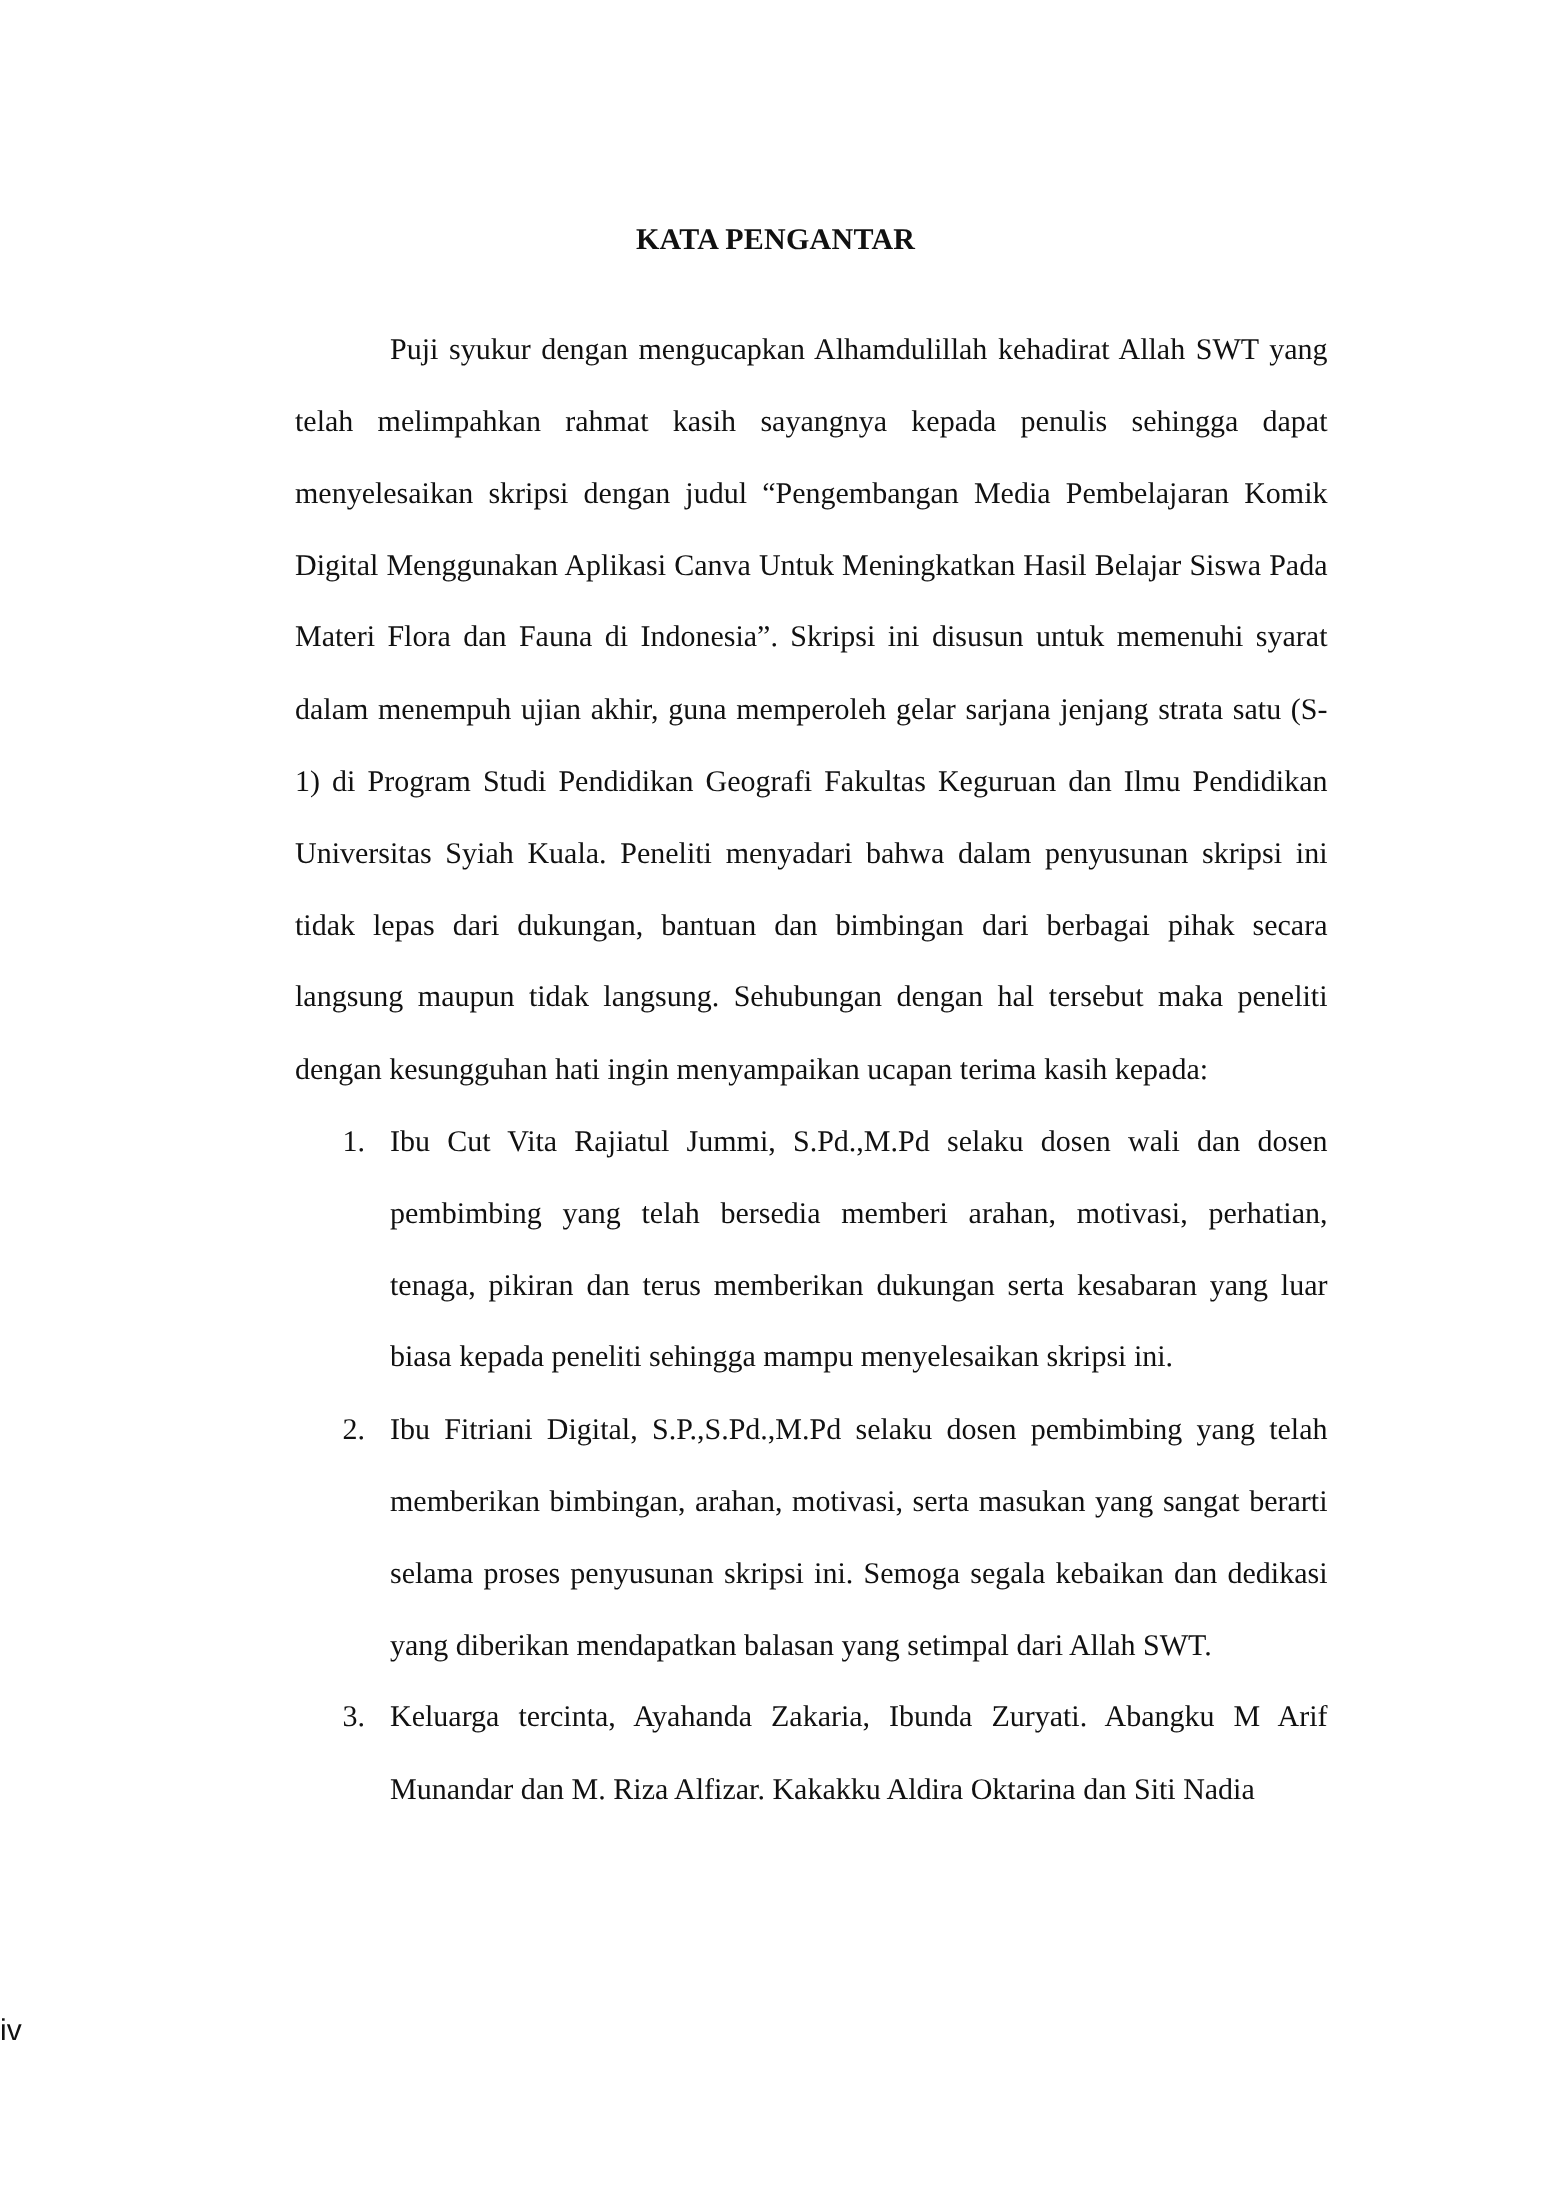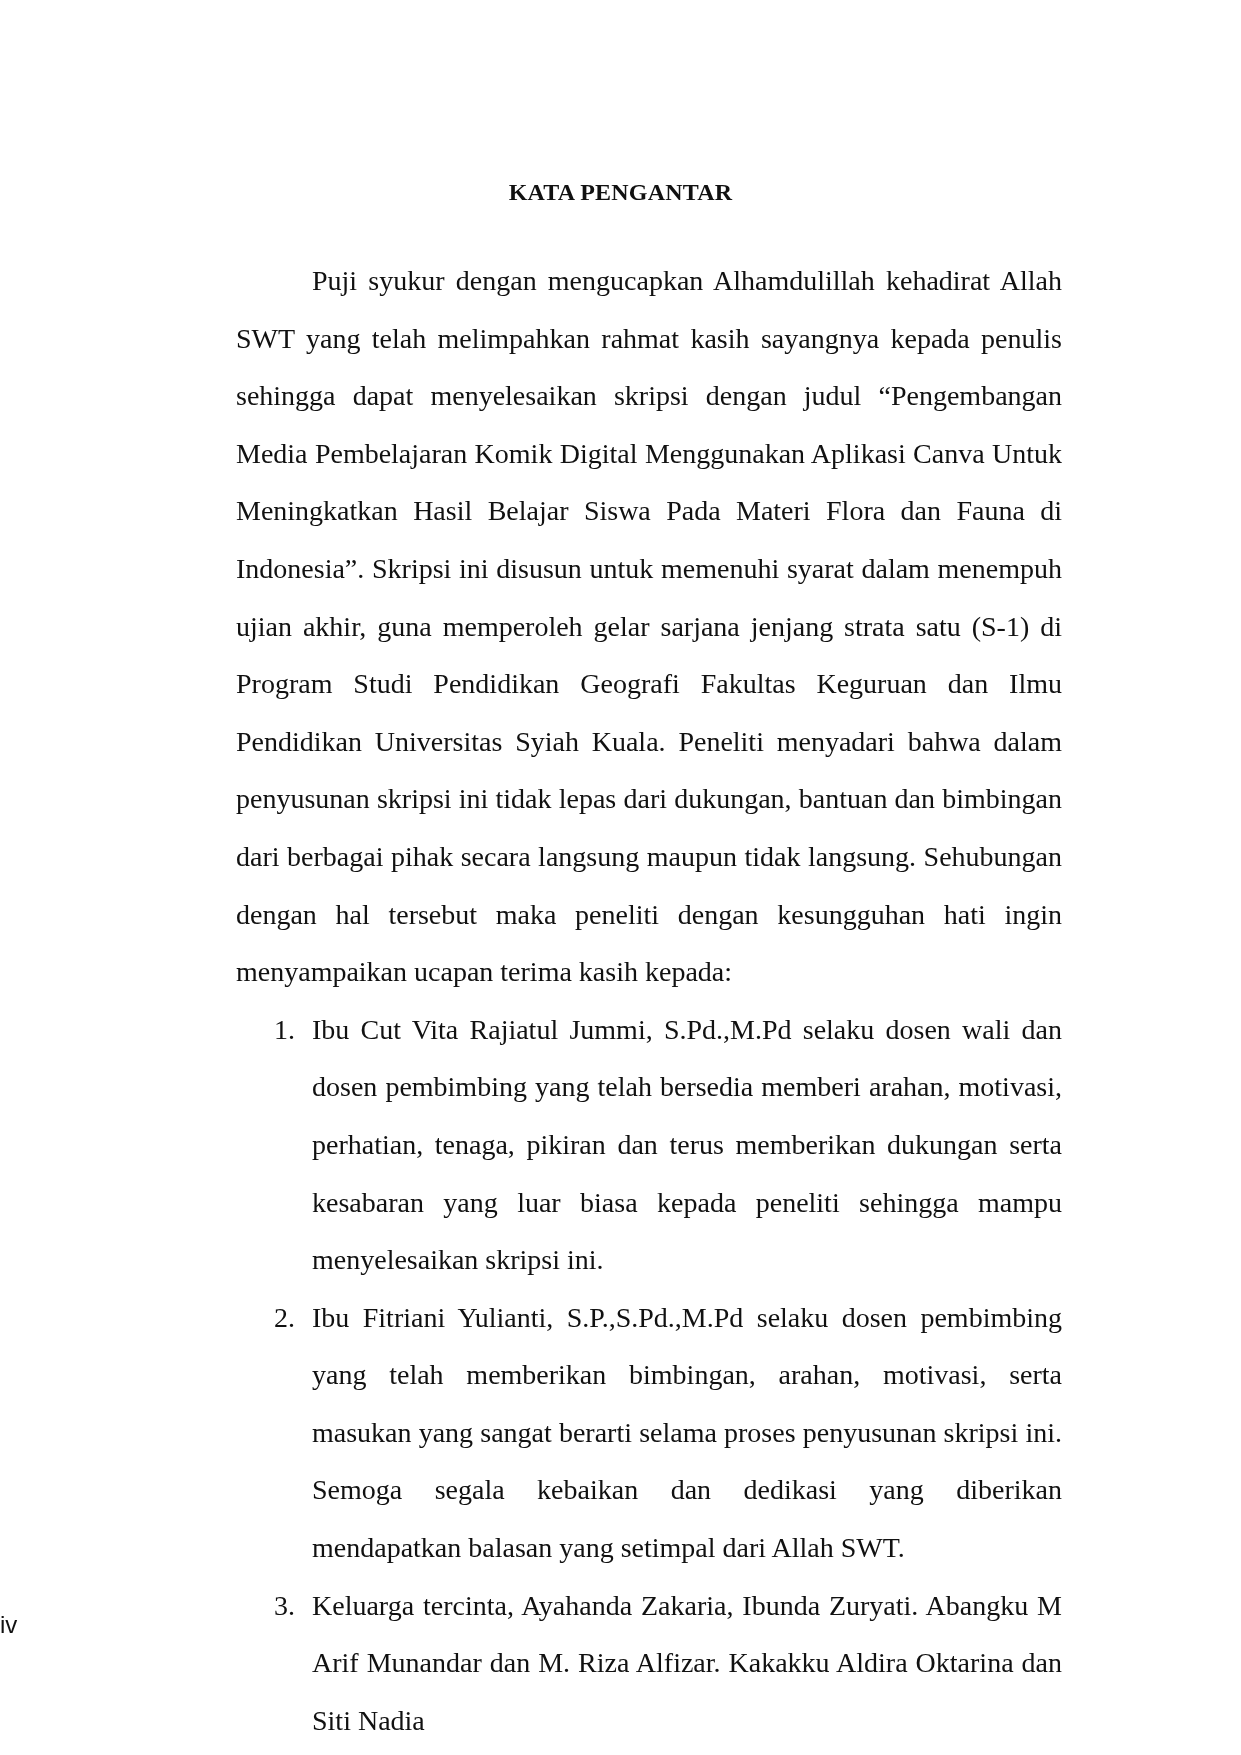--- a/index.html
+++ b/index.html
@@ -33,21 +33,21 @@
       font-size: 24px;
       line-height: 32px;
       margin: 0;
       letter-spacing: 0.2px;
     }
     .body-text {
       position: absolute;
       left: 236px;
       width: 826px;
       top: 252px;
-      font-size: 28px;
+      font-size: 24px;
       line-height: 57.6px;
     }
     .para {
       margin: 0;
       text-align: justify;
       text-indent: 76px;
     }
     .list {
       list-style: none;
       margin: 0;
@@ -82,21 +82,21 @@
   <div class="body-text">
     <p class="para">Puji syukur dengan mengucapkan Alhamdulillah kehadirat Allah SWT yang telah melimpahkan rahmat kasih sayangnya kepada penulis sehingga dapat menyelesaikan skripsi dengan judul “Pengembangan Media Pembelajaran Komik Digital Menggunakan Aplikasi Canva Untuk Meningkatkan Hasil Belajar Siswa Pada Materi Flora dan Fauna di Indonesia”. Skripsi ini disusun untuk memenuhi syarat dalam menempuh ujian akhir, guna memperoleh gelar sarjana jenjang strata satu (S-1) di Program Studi Pendidikan Geografi Fakultas Keguruan dan Ilmu Pendidikan Universitas Syiah Kuala. Peneliti menyadari bahwa dalam penyusunan skripsi ini tidak lepas dari dukungan, bantuan dan bimbingan dari berbagai pihak secara langsung maupun tidak langsung. Sehubungan dengan hal tersebut maka peneliti dengan kesungguhan hati ingin menyampaikan ucapan terima kasih kepada:</p>
 
     <ol class="list">
       <li class="list-item">
         <span class="list-num">1.</span>
         <span>Ibu Cut Vita Rajiatul Jummi, S.Pd.,M.Pd selaku dosen wali dan dosen pembimbing yang telah bersedia memberi arahan, motivasi, perhatian, tenaga, pikiran dan terus memberikan dukungan serta kesabaran yang luar biasa kepada peneliti sehingga mampu menyelesaikan skripsi ini.</span>
       </li>
       <li class="list-item">
         <span class="list-num">2.</span>
-        <span>Ibu Fitriani Yulianti, S.P.,S.Pd.,M.Pd selaku dosen pembimbing yang telah memberikan bimbingan, arahan, motivasi, serta masukan yang sangat berarti selama proses penyusunan skripsi ini. Semoga segala kebaikan dan dedikasi yang diberikan mendapatkan balasan yang setimpal dari Allah SWT.</span>
+        <span>Ibu Fitriani Digital, S.P.,S.Pd.,M.Pd selaku dosen pembimbing yang telah memberikan bimbingan, arahan, motivasi, serta masukan yang sangat berarti selama proses penyusunan skripsi ini. Semoga segala kebaikan dan dedikasi yang diberikan mendapatkan balasan yang setimpal dari Allah SWT.</span>
       </li>
       <li class="list-item">
         <span class="list-num">3.</span>
         <span>Keluarga tercinta, Ayahanda Zakaria, Ibunda Zuryati. Abangku M Arif Munandar dan M. Riza Alfizar. Kakakku Aldira Oktarina dan Siti Nadia</span>
       </li>
     </ol>
   </div>
 
   <div class="page-number">iv</div>
 </div>

